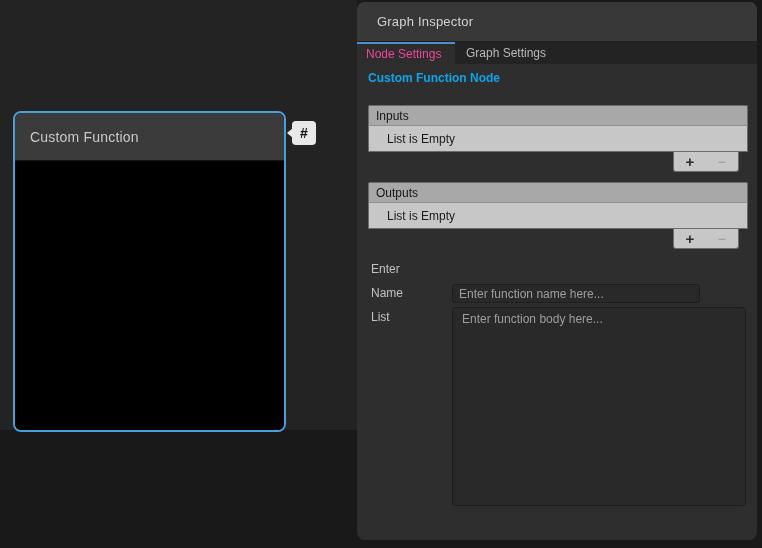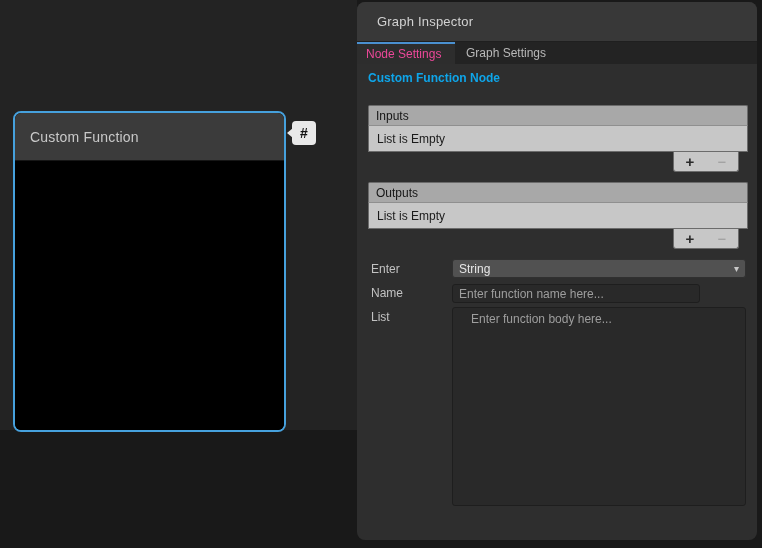--- a/index.html
+++ b/index.html
@@ -90,21 +90,21 @@
   .rlist-header {
     height: 21px; background: var(--list-header-bg, #a8a8a8);
     border: 1px solid #6b6b6b; border-bottom: 1px solid #8f8f8f;
     border-radius: 2px 2px 0 0;
     display: flex; align-items: center; padding-left: 7px;
     font-size: 12px; color: #151515;
   }
   .rlist-row {
     height: 26px; background: var(--list-row-bg, #c7c7c7);
     border: 1px solid #6b6b6b; border-top: none;
-    display: flex; align-items: center; padding-left: 8px;
+    display: flex; align-items: center; padding-left: 18px;
     font-size: 12px; color: #1b1b1b;
   }
   .rlist-footer {
     margin-left: auto; margin-right: 9px;
     width: 66px; height: 20px;
     background: var(--list-row-bg, #c7c7c7);
     border: 1px solid #6b6b6b; border-top: none;
     border-radius: 0 0 3px 3px;
     display: flex; align-items: center; justify-content: space-around;
   }
@@ -137,21 +137,21 @@
     background: var(--field-bg, #292929);
     border: 1px solid #1e1e1e; border-radius: 3px;
     padding: 0 6px; font-size: 12px; color: #dddddd;
     font-family: "Liberation Sans", "DejaVu Sans", sans-serif;
     outline: none;
   }
   .text-area {
     position: absolute; left: 95px; top: 305px; width: 294px; height: 199px;
     background: var(--field-bg, #292929);
     border: 1px solid #1e1e1e; border-radius: 3px;
-    padding: 4px 18px; font-size: 12px; color: #dddddd;
+    padding: 4px 9px; font-size: 12px; color: #dddddd;
     font-family: "Liberation Sans", "DejaVu Sans", sans-serif;
     resize: none; outline: none;
   }
   .text-field::placeholder, .text-area::placeholder { color: #9e9e9e; opacity: 1; }
 </style>
 </head>
 <body>
 
 <div class="graph-area">
   <div class="node">
@@ -201,23 +201,19 @@
     <div class="rlist-row">
       <span>List is Empty</span>
     </div>
     <div class="rlist-footer">
       <button class="rl-btn add">+</button>
       <button class="rl-btn rem">−</button>
     </div>
   </div>
 
   <span class="field-label lbl-type">Enter</span>
-  <div class="dropdown">
-    <span>String</span>
-    <span class="caret">▾</span>
-  </div>
 
   <span class="field-label lbl-name">Name</span>
   <input class="text-field" type="text" placeholder="Enter function name here..." style="">
 
   <span class="field-label lbl-body">List</span>
   <textarea class="text-area" placeholder="Enter function body here..." style=""></textarea>
 </div>
 
 </body></html>

